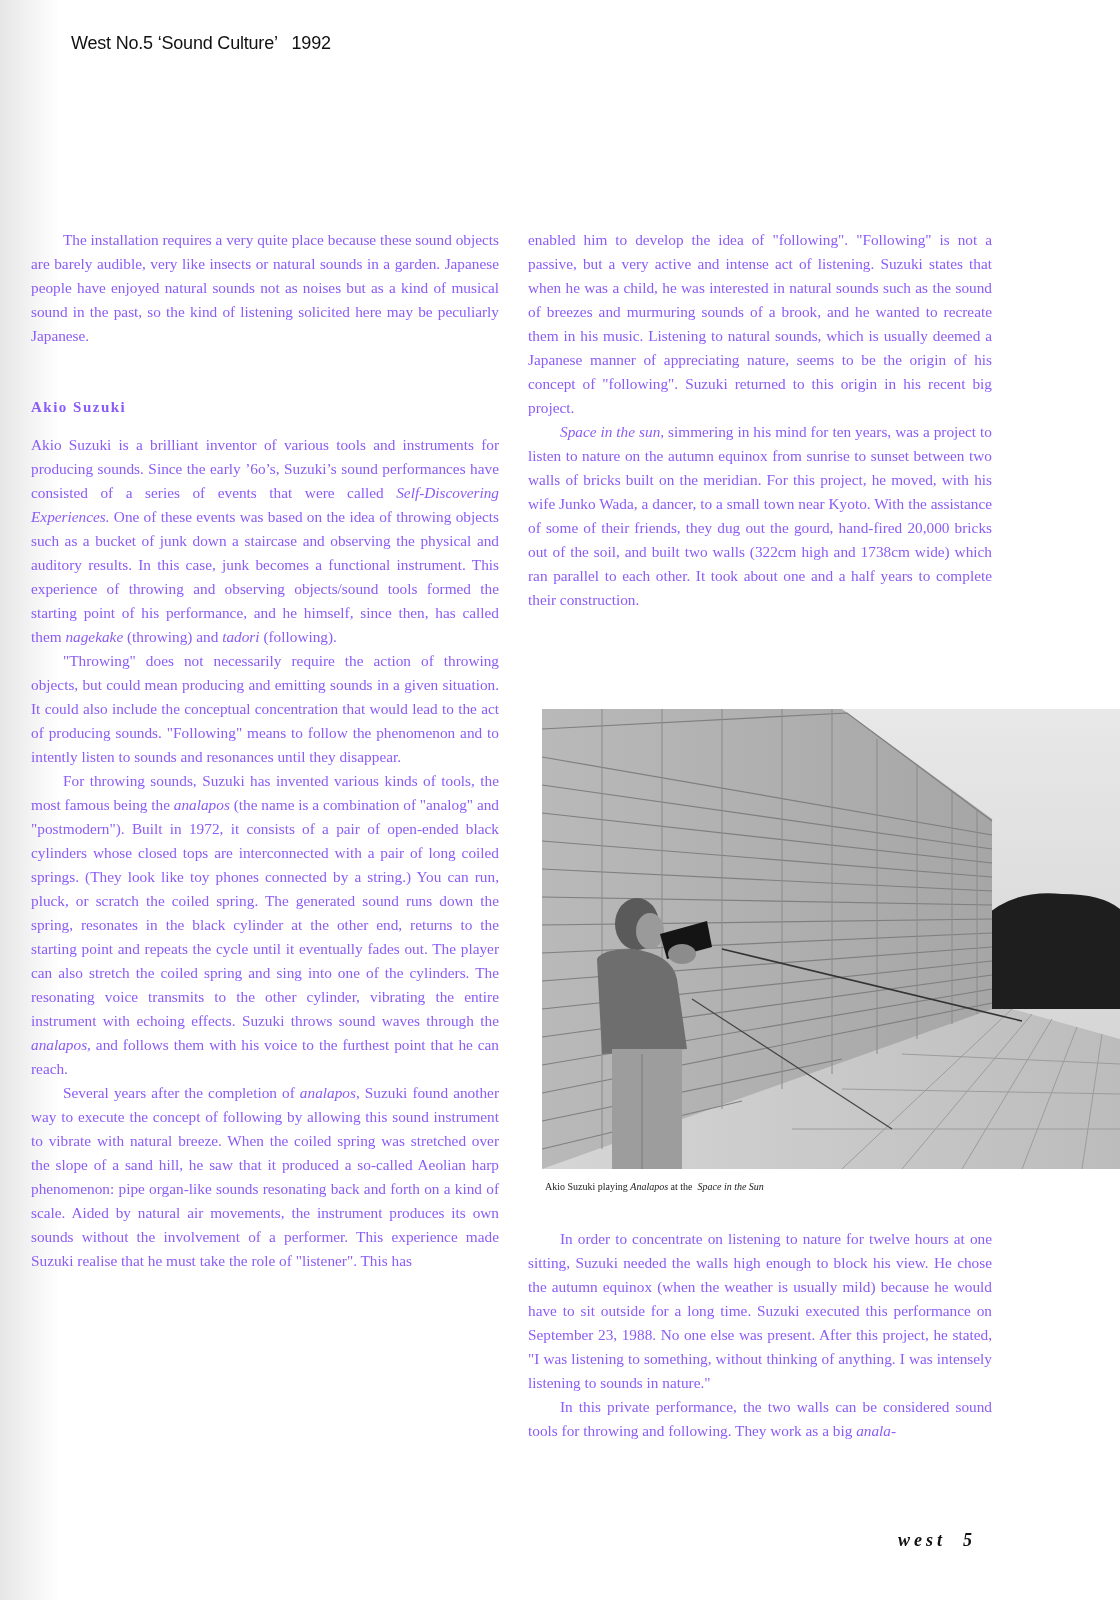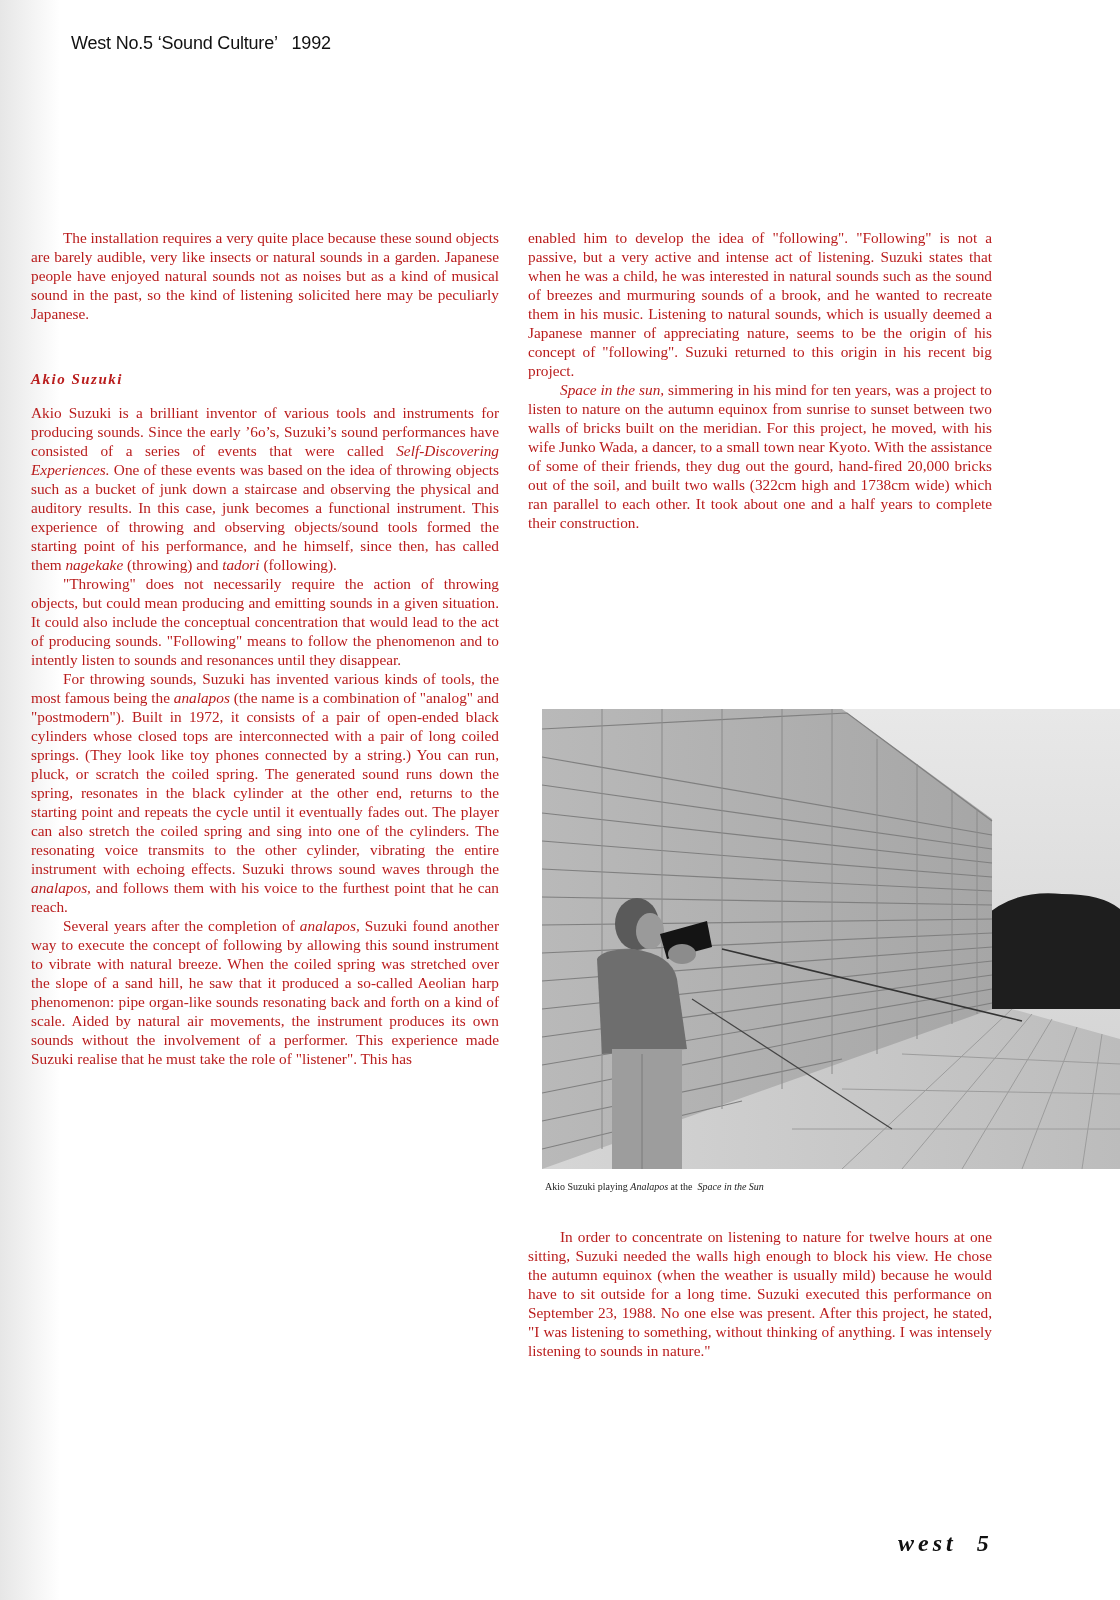--- a/index.html
+++ b/index.html
@@ -14,48 +14,48 @@
     background: linear-gradient(to right, #e6e6e6, #ffffff);
   }
   .header-title {
     position: absolute; left: 71px; top: 33px;
     font-size: 18px; font-weight: normal; color: #111;
     letter-spacing: -0.2px; white-space: pre;
   }
   .col {
     position: absolute; top: 228px; width: 468px;
     font-family: "Liberation Serif", serif;
-    font-size: 15.3px; line-height: 19px; color: #b91c1c;
+    font-size: 15.3px; line-height: 24px; color: #8b5cf6;
     text-align: justify;
   }
   .col-left { left: 31px; }
   .col-right { left: 528px; width: 464px; }
   .col p { margin: 0; }
   .indent { text-indent: 32px; }
   .section-head {
     font-family: "Liberation Serif", serif;
-    font-style: italic; font-weight: bold;
+    font-weight: bold;
     letter-spacing: 1.5px; font-size: 15px;
     margin: 47px 0 14px 0 !important;
   }
   em { }
   .photo {
     position: absolute; left: 542px; top: 709px; width: 578px; height: 460px;
     overflow: hidden; background: #cfcfcf;
   }
   .caption {
     position: absolute; left: 545px; top: 1181px;
     font-family: "Liberation Serif", serif; font-size: 10px; color: #222;
     white-space: pre;
   }
   .col-right-bottom { top: 1227px; }
   .footer {
     position: absolute; left: 898px; top: 1530px;
     font-family: "Liberation Serif", serif; font-style: italic; font-weight: bold;
-    font-size: 24px; color: #111; letter-spacing: 4px; white-space: pre;
+    font-size: 18px; color: #111; letter-spacing: 4px; white-space: pre;
   }
 </style>
 </head>
 <body>
 
 <div class="page-shade"></div>
 
 <div class="header-title">West No.5 ‘Sound Culture’   1992</div>
 
 <div class="col col-left">
@@ -142,15 +142,16 @@
       <path d="M118 225 L165 212 L170 238 L125 250 Z" fill="#141414"></path>
       <ellipse cx="140" cy="245" rx="14" ry="10" fill="#8c8c8c"></ellipse>
     </g>
   </svg>
 </div>
 
 <div class="caption"><span>Akio Suzuki playing </span><em>Analapos</em><span> at the  </span><em>Space in the Sun</em></div>
 
 <div class="col col-right col-right-bottom">
   <p class="indent">In order to concentrate on listening to nature for twelve hours at one sitting, Suzuki needed the walls high enough to block his view.  He chose the autumn equinox (when the weather is usually mild) because he would have to sit outside for a long time.  Suzuki executed this performance on September 23, 1988.  No one else was present.  After this project, he stated, "I was listening to something, without thinking of anything.  I was intensely listening to sounds in nature."</p>
+  <p class="indent"><span>In this private performance, the two walls can be considered sound tools for throwing and following.  They work as a big </span><em>anala-</em></p>
 </div>
 
 <div class="footer"><span>west</span>  <span>5</span></div>
 
 </body></html>

